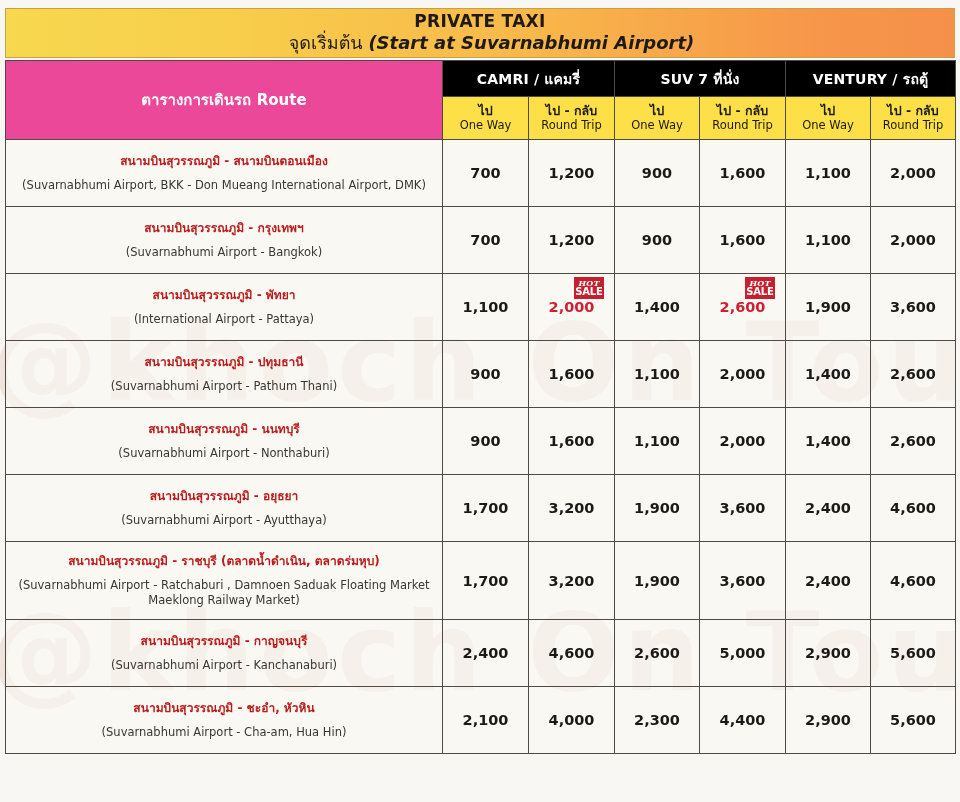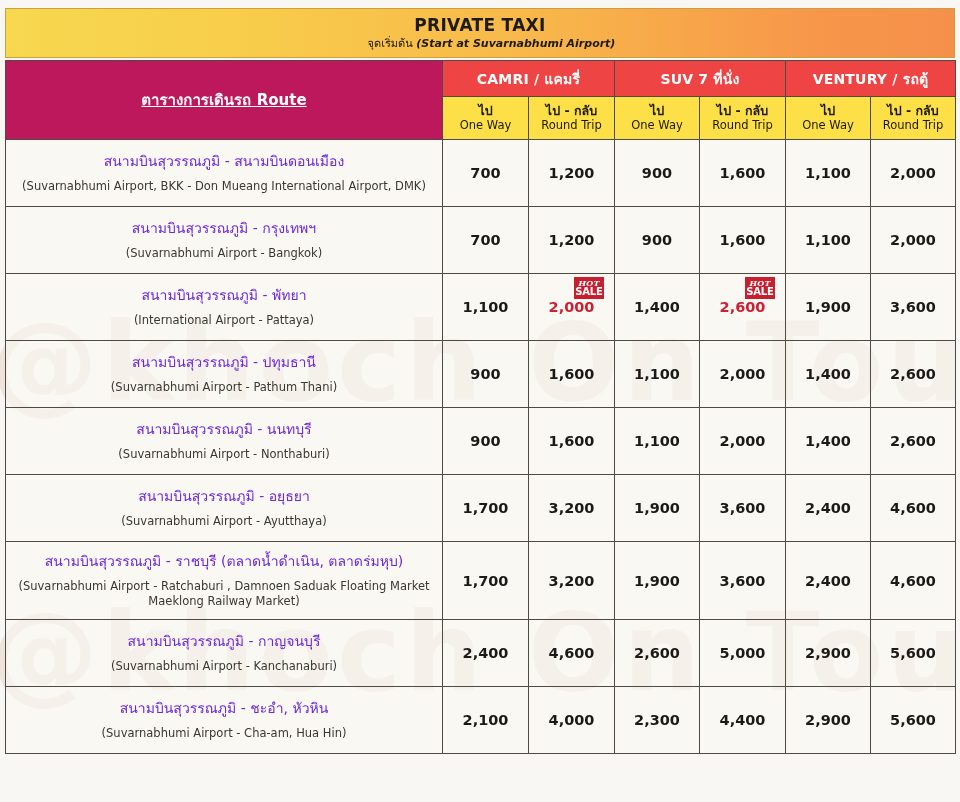--- a/index.html
+++ b/index.html
@@ -59,21 +59,21 @@
     justify-content: center;
   }
   .banner-title {
     font-size: 17px;
     font-weight: bold;
     color: #1e1a16;
     letter-spacing: 0.3px;
     line-height: 1.15;
   }
   .banner-sub {
-    font-size: 11px;
+    font-size: 18px;
     color: #1e1a16;
     line-height: 1.2;
     margin-top: 1px;
     margin-left: 23px;
   }
   .banner-sub .th { font-weight: normal; }
   .banner-sub .en { font-weight: bold; font-style: italic; }
 
   
   .tbl-wrap {
@@ -88,40 +88,39 @@
     border-collapse: collapse;
     table-layout: fixed;
   }
   table.pricing th, table.pricing td {
     border: 1px solid #4f4a44;
     padding: 0;
   }
 
   
   th.route-head {
-    background: #be185d;
+    background: #ec4899;
     color: #ffffff;
     text-align: center;
     vertical-align: middle;
     height: 75px;
-    text-decoration: underline;
   }
   th.route-head .th-line {
     font-size: 15px;
     font-weight: bold;
     line-height: 1.3;
   }
   th.route-head .en-line {
     font-size: 15px;
     font-weight: bold;
     line-height: 1.35;
   }
 
   th.veh-head {
-    background: #ef4444;
+    background: #000000;
     color: #ffffff;
     text-align: center;
     vertical-align: middle;
     height: 36px;
     font-size: 14px;
     font-weight: bold;
     letter-spacing: 0.2px;
   }
 
   th.trip-head {
@@ -147,23 +146,23 @@
 
   
   td.route-cell {
     background: rgba(250,248,244,0.60);
     text-align: center;
     vertical-align: middle;
     padding: 6px 10px;
   }
   td.route-cell .r-th {
     display: block;
-    font-size: 14px;
-    font-weight: normal;
-    color: #6d28d9;
+    font-size: 12px;
+    font-weight: bold;
+    color: #b91c1c;
     line-height: 1.35;
   }
   td.route-cell .r-en {
     display: block;
     font-size: 11.5px;
     font-weight: normal;
     color: #3a3733;
     line-height: 1.3;
     margin-top: 8px;
   }

